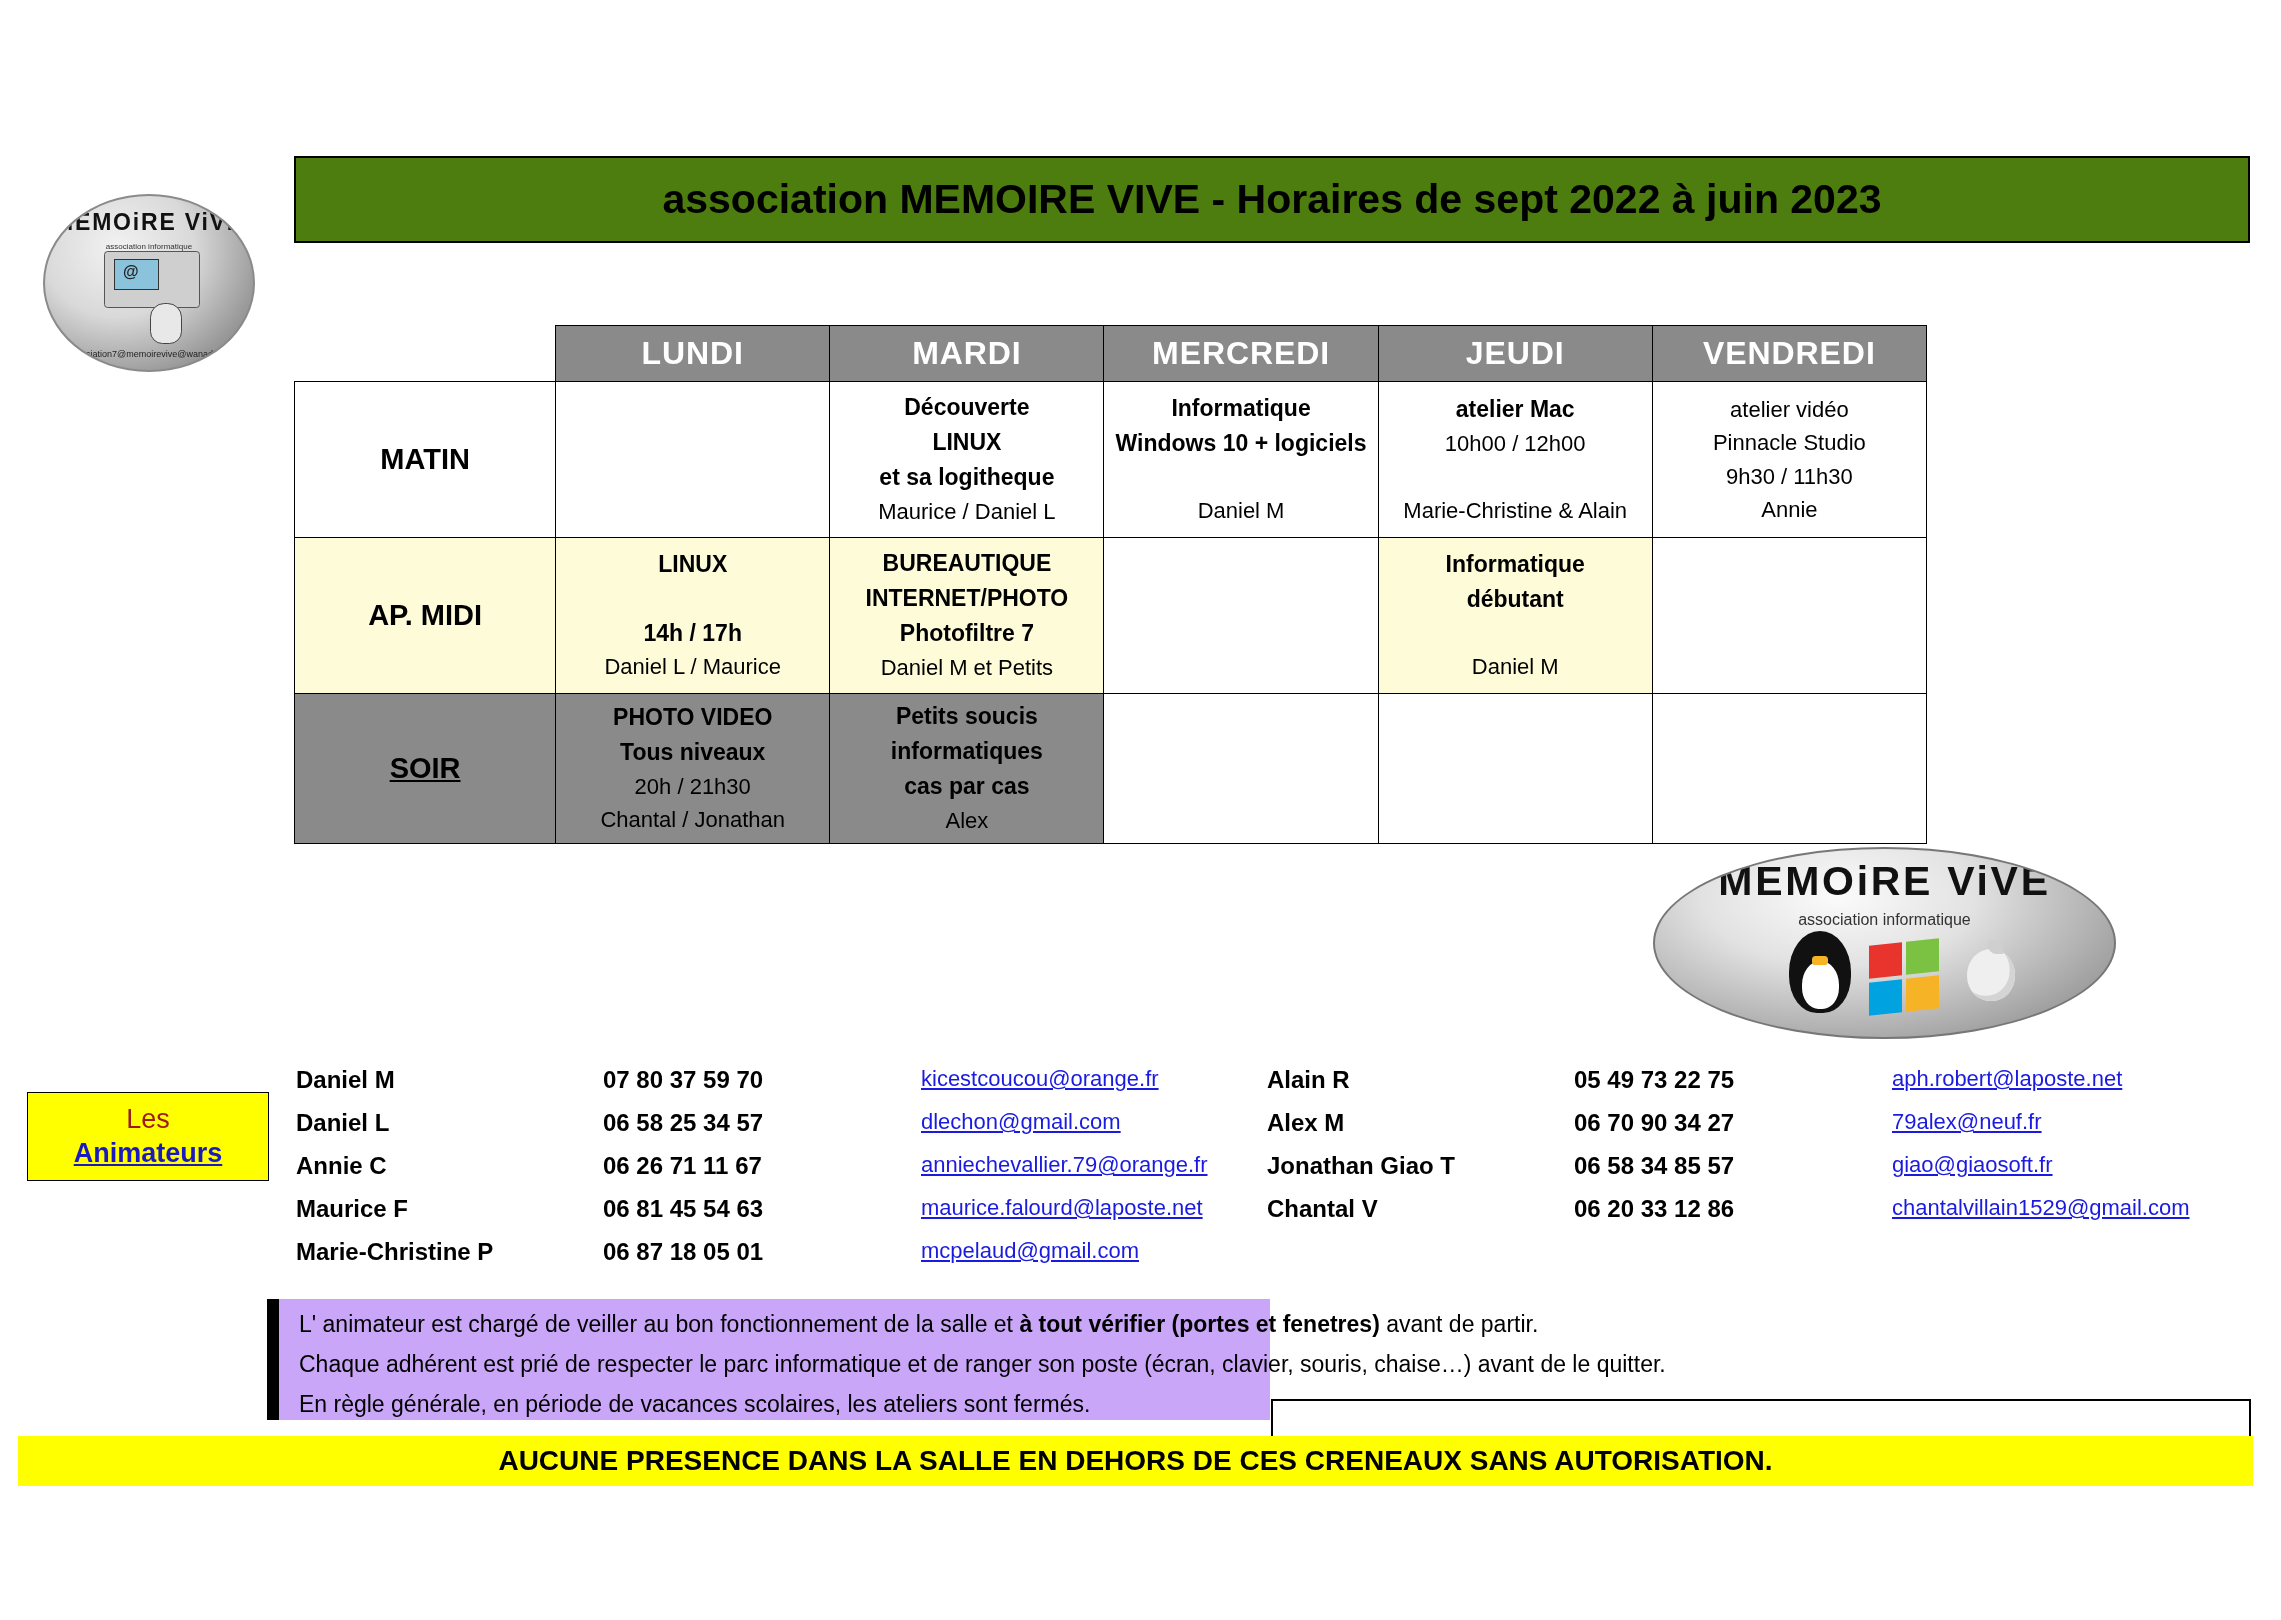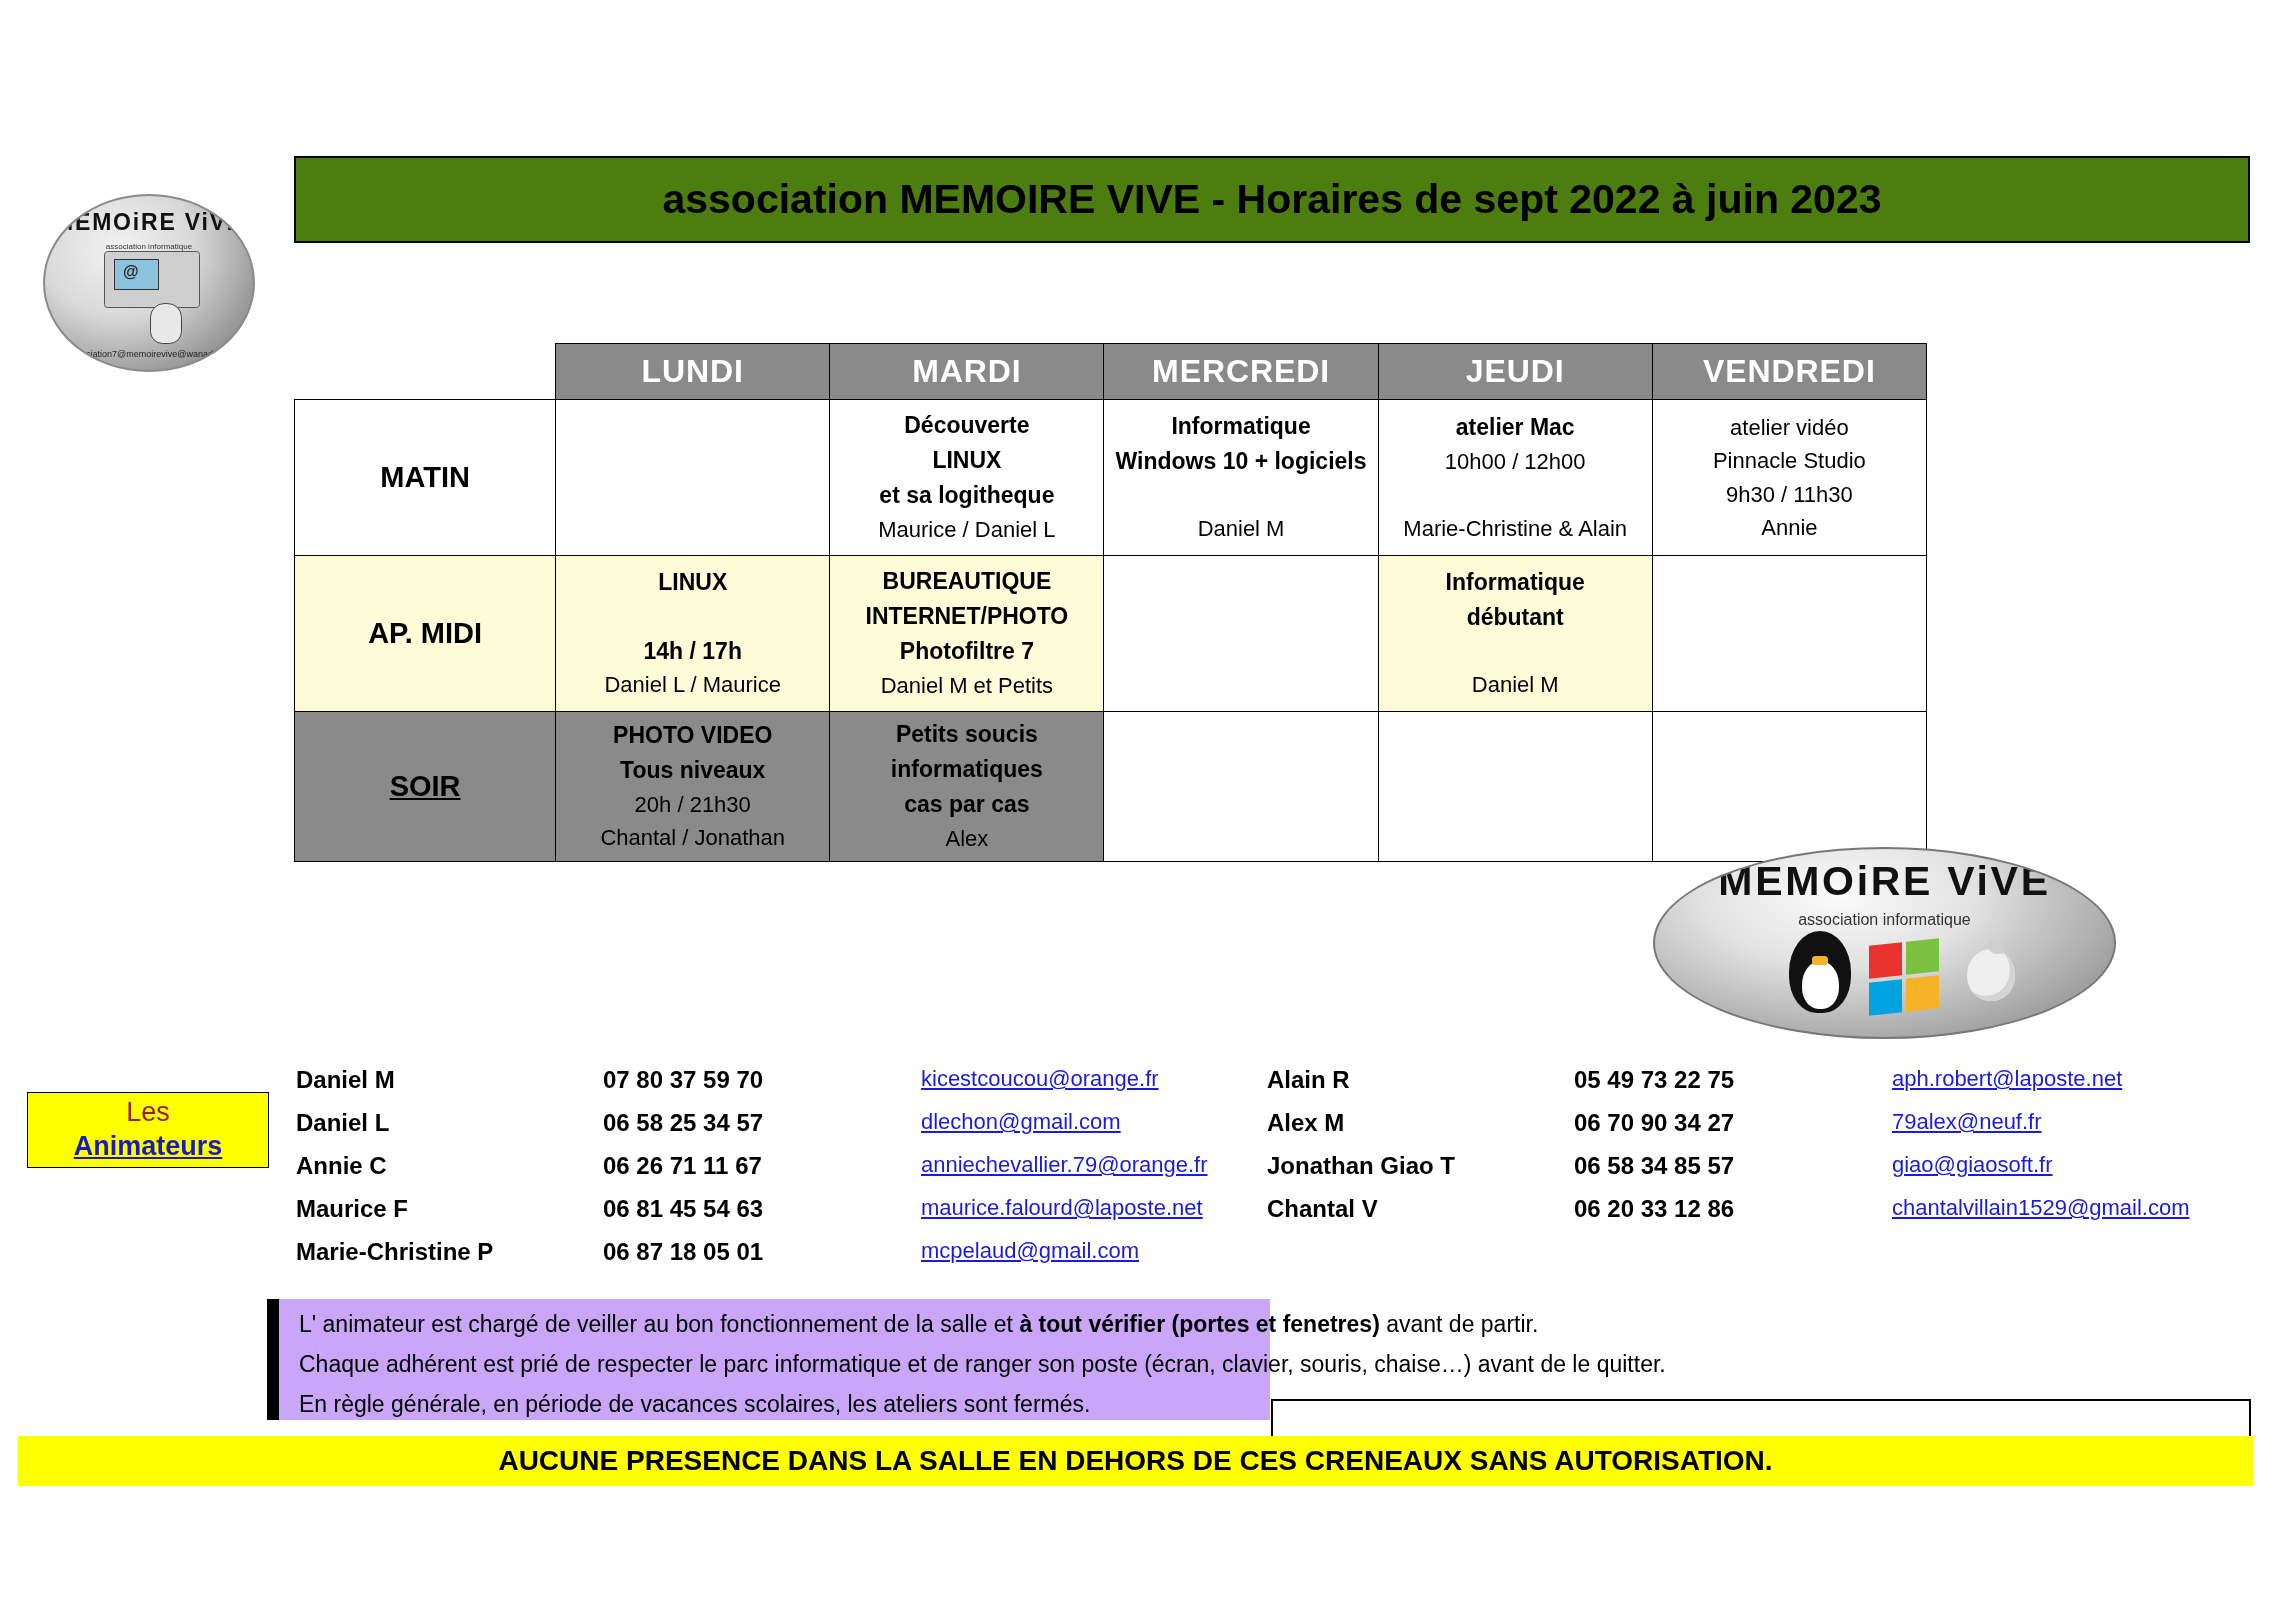--- a/index.html
+++ b/index.html
@@ -121,21 +121,21 @@
     font-size: 41px;
     font-weight: bold;
     color: #000;
     white-space: nowrap;
   }
 
   
   .sched {
     position: absolute;
     left: 294px;
-    top: 343px;
+    top: 325px;
     width: 1633px;
   }
   .sched table {
     border-collapse: collapse;
     table-layout: fixed;
     width: 1633px;
   }
   .sched th, .sched td {
     border: 1.8px solid #000;
     padding: 0;
@@ -269,21 +269,21 @@
     background: #cfcfcf;
     border-radius: 0 60% 0 60%;
   }
 
   
   .anim-badge {
     position: absolute;
     left: 27px;
     top: 1092px;
     width: 242px;
-    height: 76px;
+    height: 89px;
     background: #ffff00;
     border: 1.8px solid #000;
     box-sizing: border-box;
     display: flex;
     flex-direction: column;
     align-items: center;
     justify-content: center;
     line-height: 1.25;
   }
   .anim-badge .l1 {

